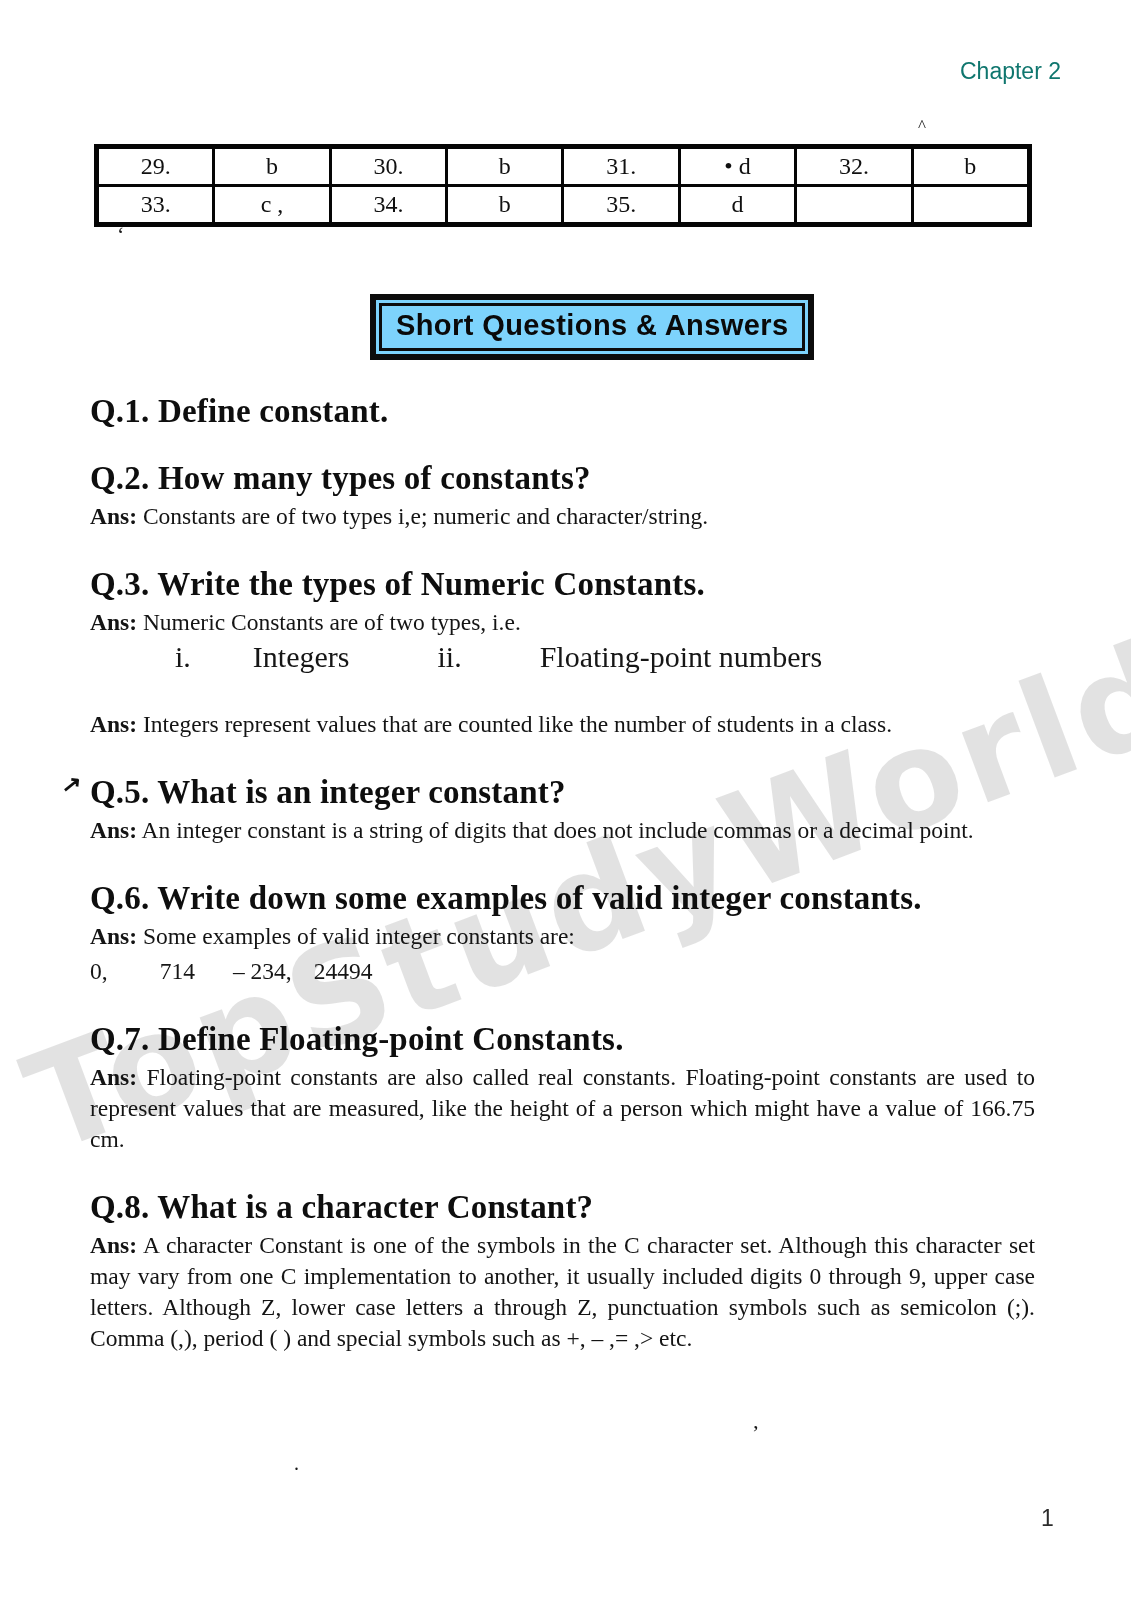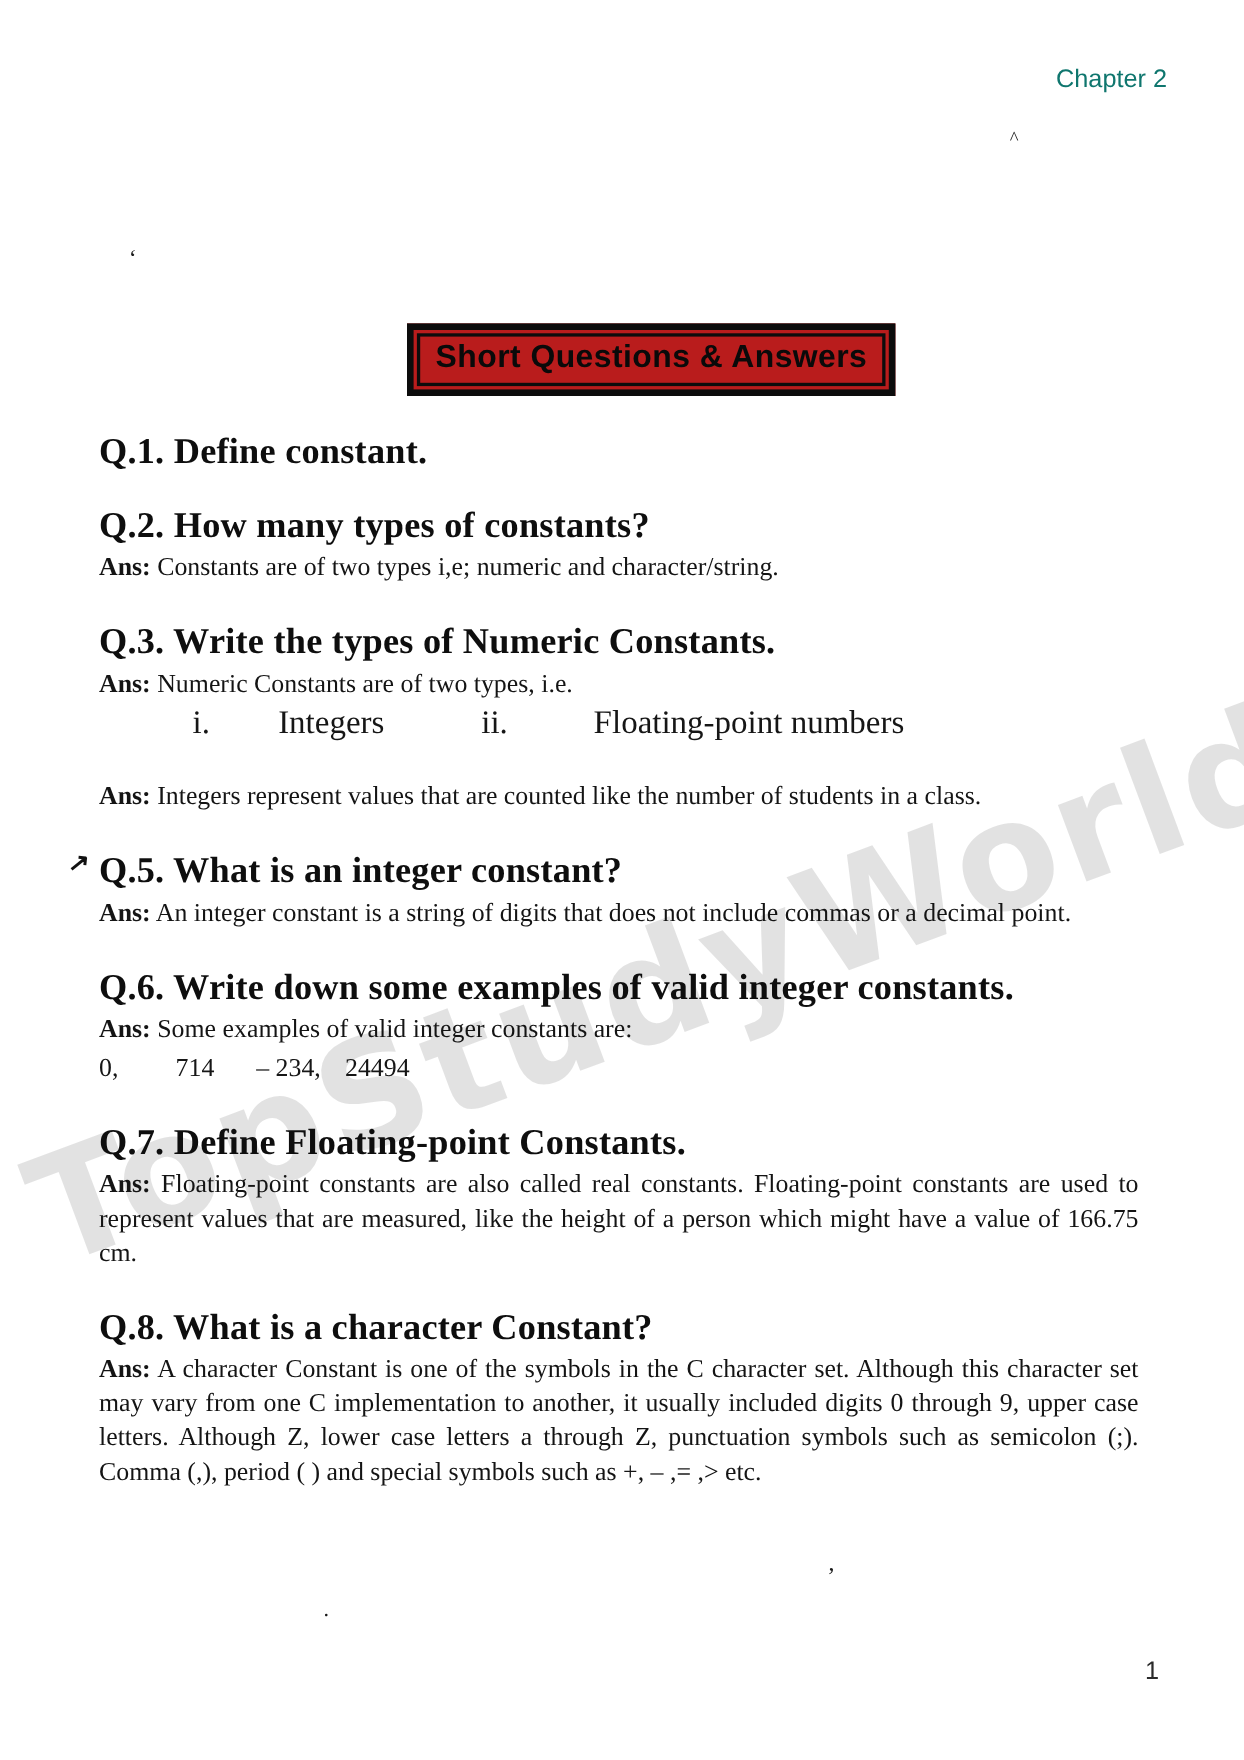--- a/index.html
+++ b/index.html
@@ -38,21 +38,21 @@
   }
   .anskey td {
     border:3px solid #050505;
     width:12.5%; height:35px;
     text-align:center; vertical-align:middle;
     font-size:24px; color:#101010; padding:0;
   }
 
   
   .heading-wrap { position:absolute; top:294px; left:370px; z-index:2; }
-  .heading-outer { border:6px solid #0c0c0c; padding:3px; background:#b91c1c; }
+  .heading-outer { border:6px solid #0c0c0c; padding:3px; background:#7dd3fc; }
   .heading-inner {
     border:3px solid #0c0c0c; padding:3px 14px 6px;
     font-family:"Liberation Sans", sans-serif;
     font-weight:bold; font-size:29px; letter-spacing:0.4px; color:#0a0a0a;
     white-space:nowrap;
   }
 
   
   .content { position:absolute; top:396px; left:90px; width:945px; z-index:1; }
   .qa-block { margin:0 0 37px 0; position:relative; }
@@ -97,20 +97,44 @@
 </style>
 </head>
 <body>
 
 <div class="scan-page">
 
   <div class="watermark">TopStudyWorld.Com</div>
 
   <div class="chapter-label">Chapter 2</div>
 
+  <table class="anskey">
+    <tbody>
+      <tr>
+        <td>29.</td>
+        <td>b</td>
+        <td>30.</td>
+        <td>b</td>
+        <td>31.</td>
+        <td>• d</td>
+        <td>32.</td>
+        <td>b</td>
+      </tr>
+      <tr>
+        <td>33.</td>
+        <td>c ,</td>
+        <td>34.</td>
+        <td>b</td>
+        <td>35.</td>
+        <td>d</td>
+        <td></td>
+        <td></td>
+      </tr>
+    </tbody>
+  </table>
 
   <div class="heading-wrap">
     <div class="heading-outer">
       <div class="heading-inner">Short Questions &amp; Answers</div>
     </div>
   </div>
 
   <div class="content">
 
     <div class="qa-block">

